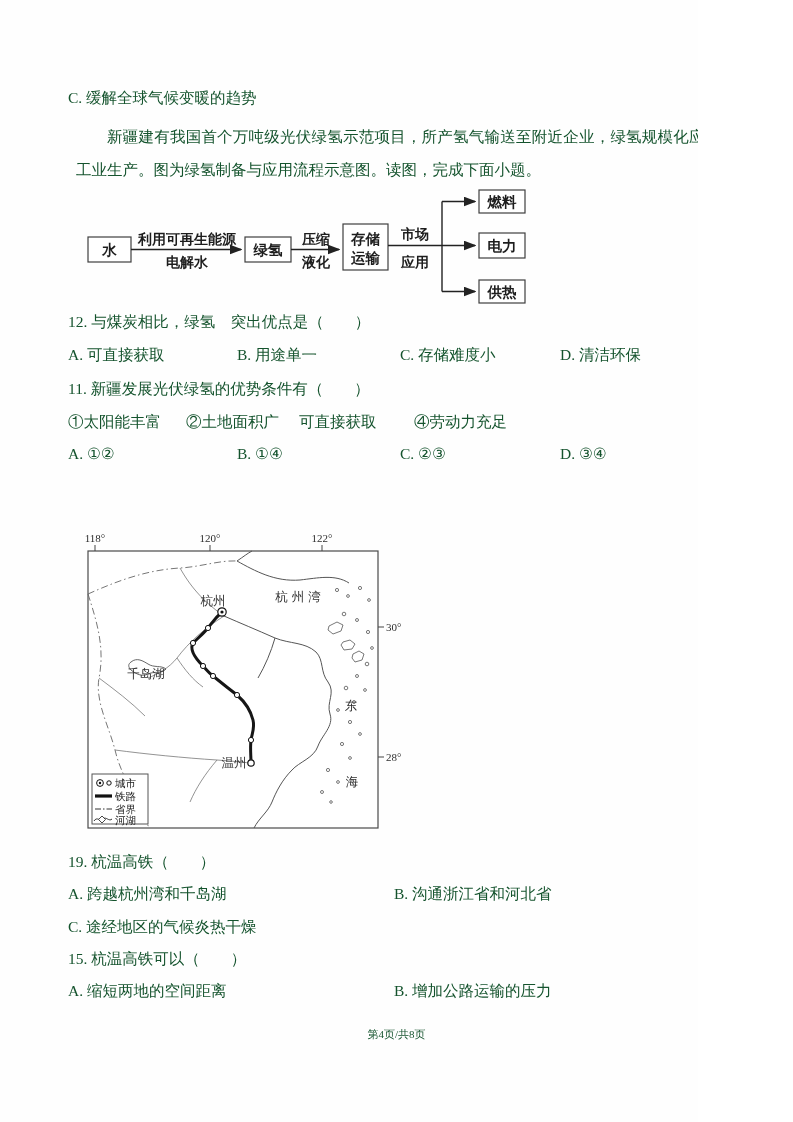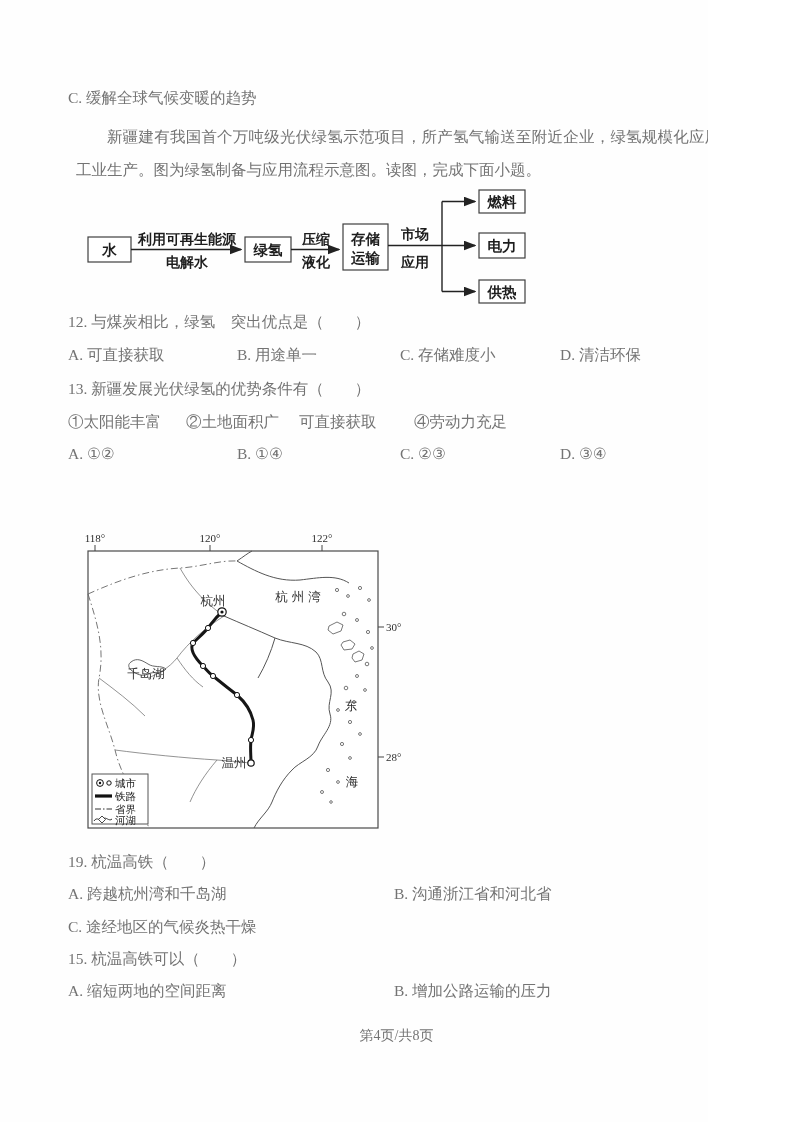--- a/index.html
+++ b/index.html
@@ -1,26 +1,25 @@
 <!DOCTYPE html>
 <html><head>
 <meta charset="utf-8">
 <style>
   html,body{margin:0;padding:0;background:#ffffff;}
   .page{
     position:relative;width:698px;height:1122px;background:#fefefe;
-    font-family:"Liberation Serif",serif;color:#737373;font-size:15.5px;
+    font-family:"Liberation Serif",serif;color:#14532d;font-size:15.5px;
     overflow:hidden;
-    padding-left:10px;
   }
   .row{position:absolute;left:68px;width:660px;height:24px;white-space:nowrap;}
   .row .opt{position:absolute;top:0;white-space:nowrap;}
   .para{position:absolute;left:68px;width:660px;line-height:33px;text-indent:2em;margin:8px;text-align:justify;}
   .abs{position:absolute;}
-  .footer{position:absolute;left:0;width:793px;text-align:center;font-size:14px;}
+  .footer{position:absolute;left:0;width:793px;text-align:center;font-size:11px;}
   svg text{font-family:"Liberation Serif",serif;fill:#1d1d1d;}
   svg .boxlabel{font-size:14.5px;font-weight:600;text-anchor:middle;}
   svg .edgelabel{font-size:14px;font-weight:600;text-anchor:middle;}
   svg .maplabel{font-size:12.5px;text-anchor:middle;fill:#2e2e2e;}
   svg .ticklabel{font-size:11px;fill:#2e2e2e;}
   svg .legendlabel{font-size:10.5px;fill:#222;}
 </style>
 </head>
 <body>
 
@@ -94,21 +93,21 @@
     <span class="opt" style="left:0">12. 与煤炭相比，绿氢　突出优点是（　　）</span>
   </div>
   <div class="row" style="top:345px">
     <span class="opt" style="left:0">A. 可直接获取</span>
     <span class="opt" style="left:169px">B. 用途单一</span>
     <span class="opt" style="left:332px">C. 存储难度小</span>
     <span class="opt" style="left:492px">D. 清洁环保</span>
   </div>
 
   <div class="row" style="top:379px">
-    <span class="opt" style="left:0">13. 新疆发展光伏绿氢的优势条件有（　　）</span>
+    <span class="opt" style="left:0">11. 新疆发展光伏绿氢的优势条件有（　　）</span>
   </div>
   <div class="row" style="top:412px">
     <span class="opt" style="left:0">①太阳能丰富</span>
     <span class="opt" style="left:118px">②土地面积广</span>
     <span class="opt" style="left:231px">可直接获取</span>
     <span class="opt" style="left:346px">④劳动力充足</span>
   </div>
   <div class="row" style="top:445px">
     <span class="opt" style="left:0">A. ①②</span>
     <span class="opt" style="left:169px">B. ①④</span>

